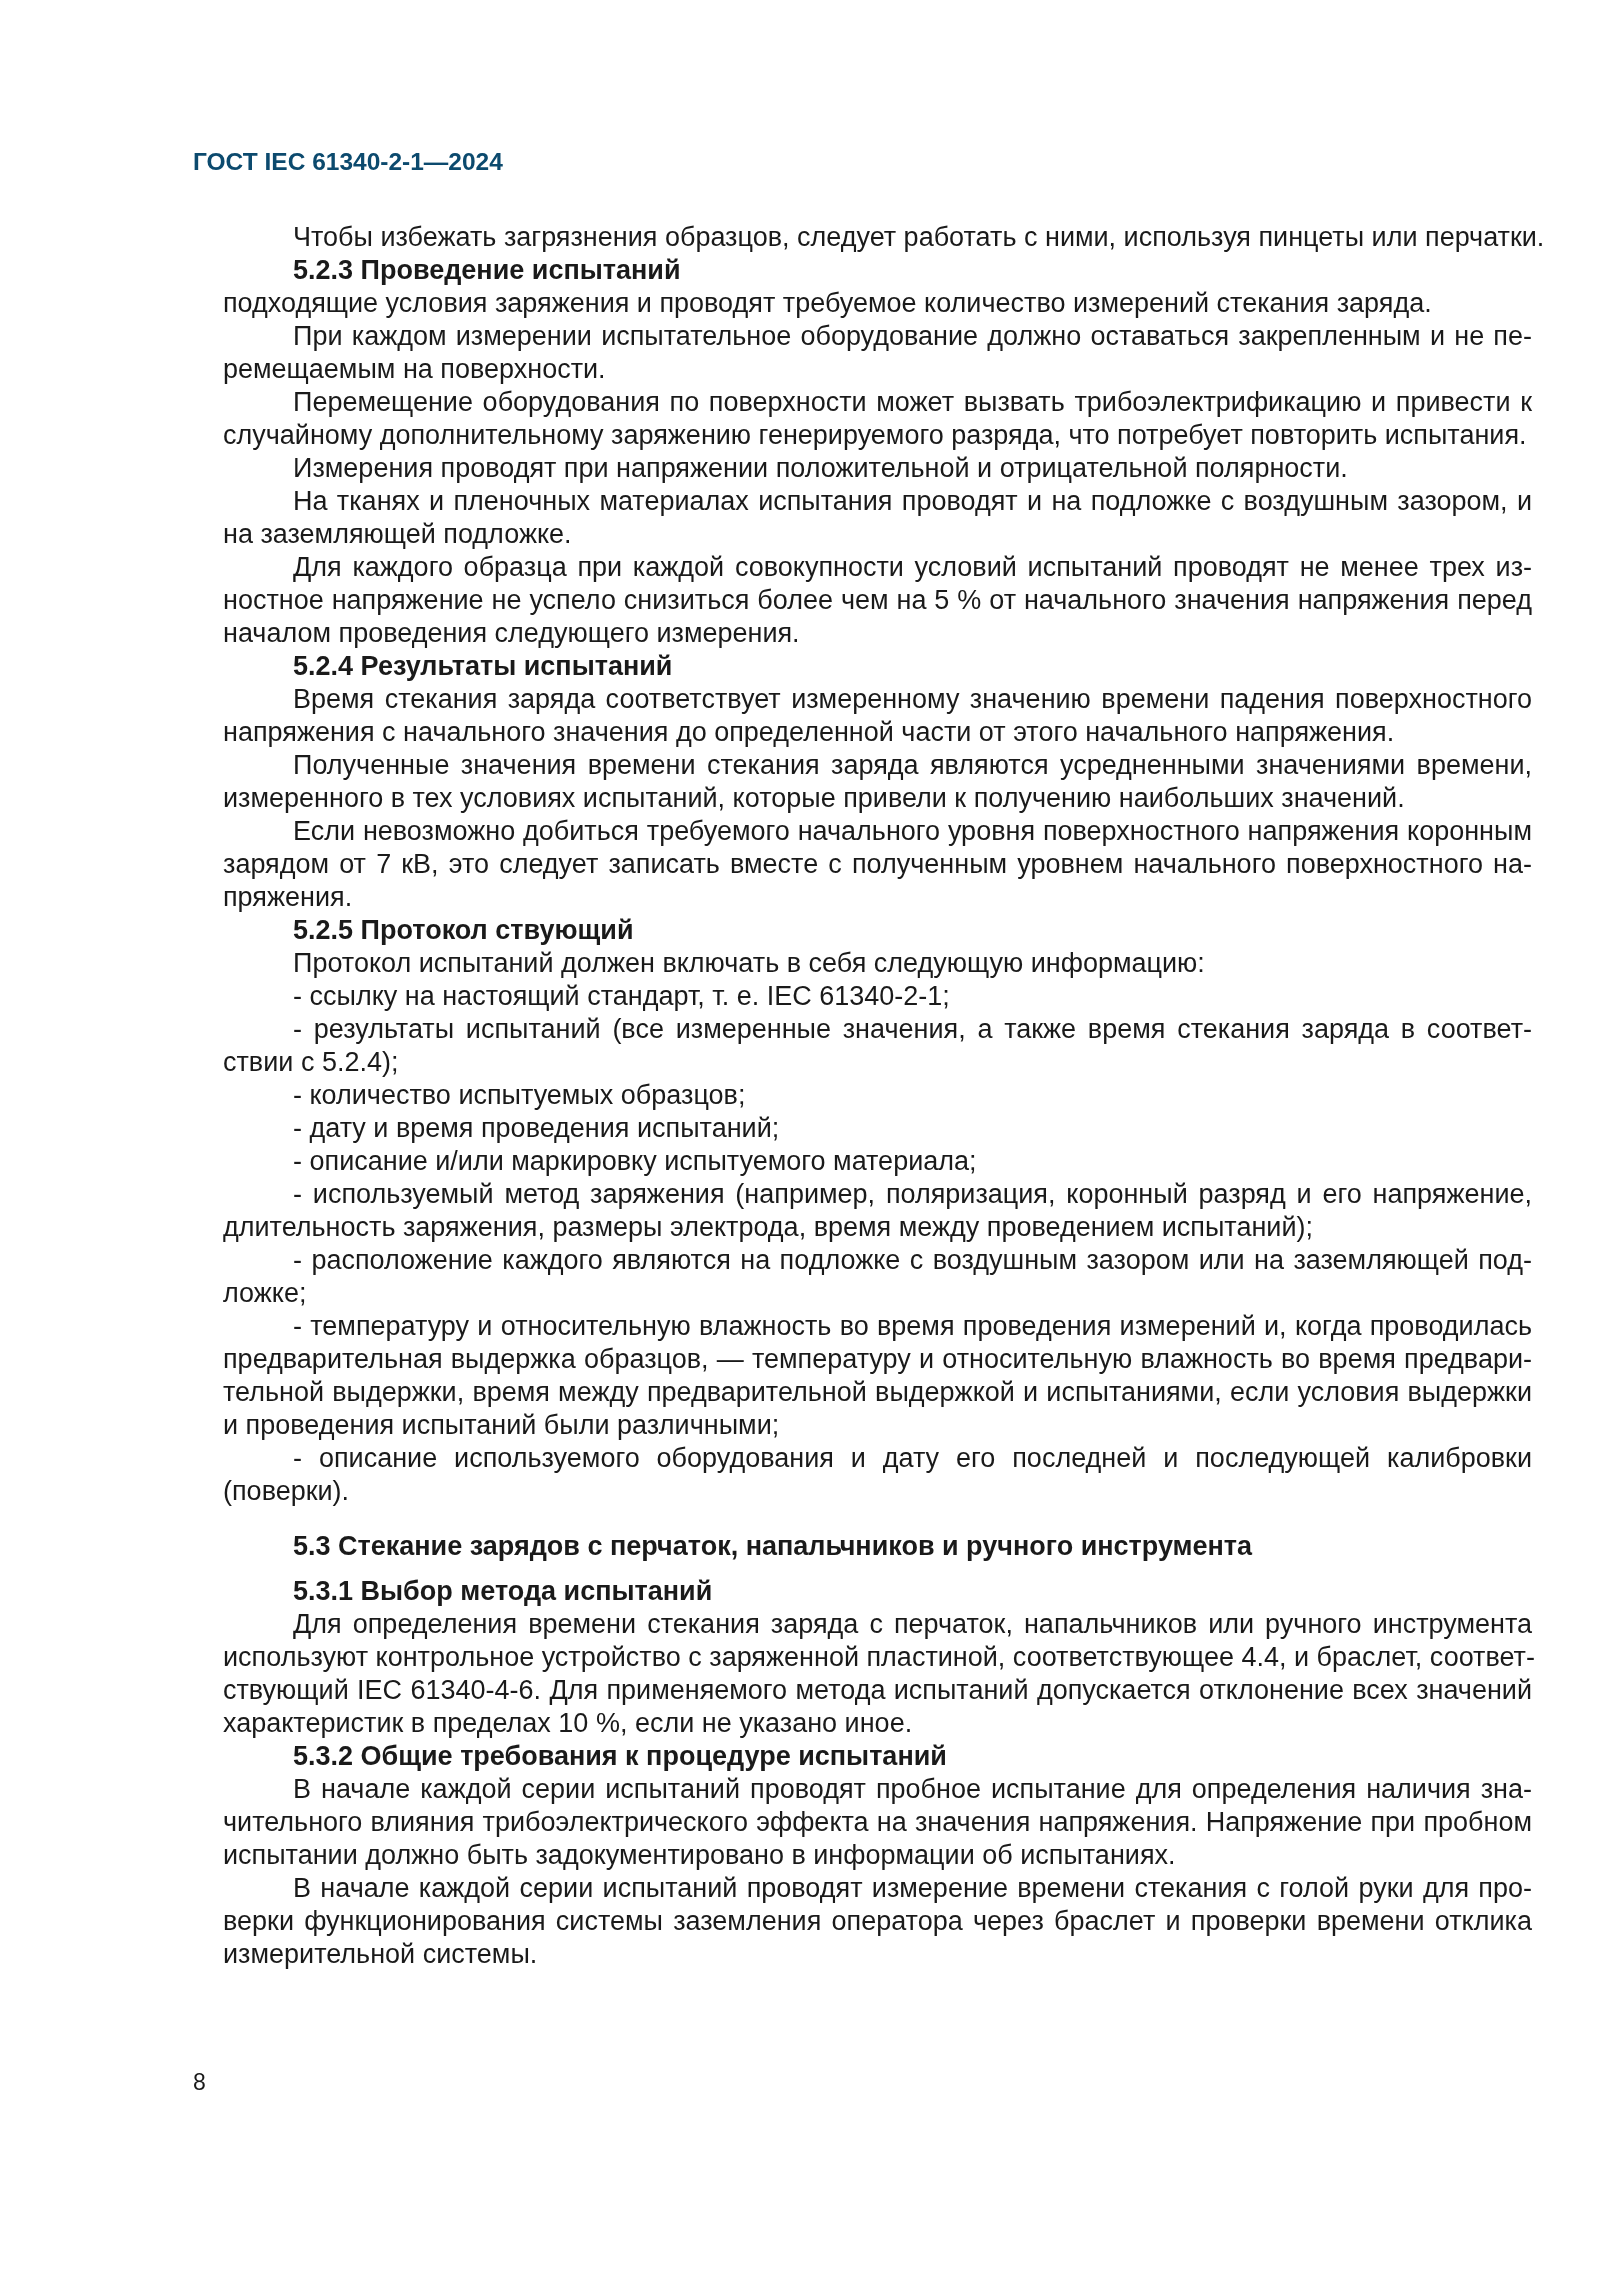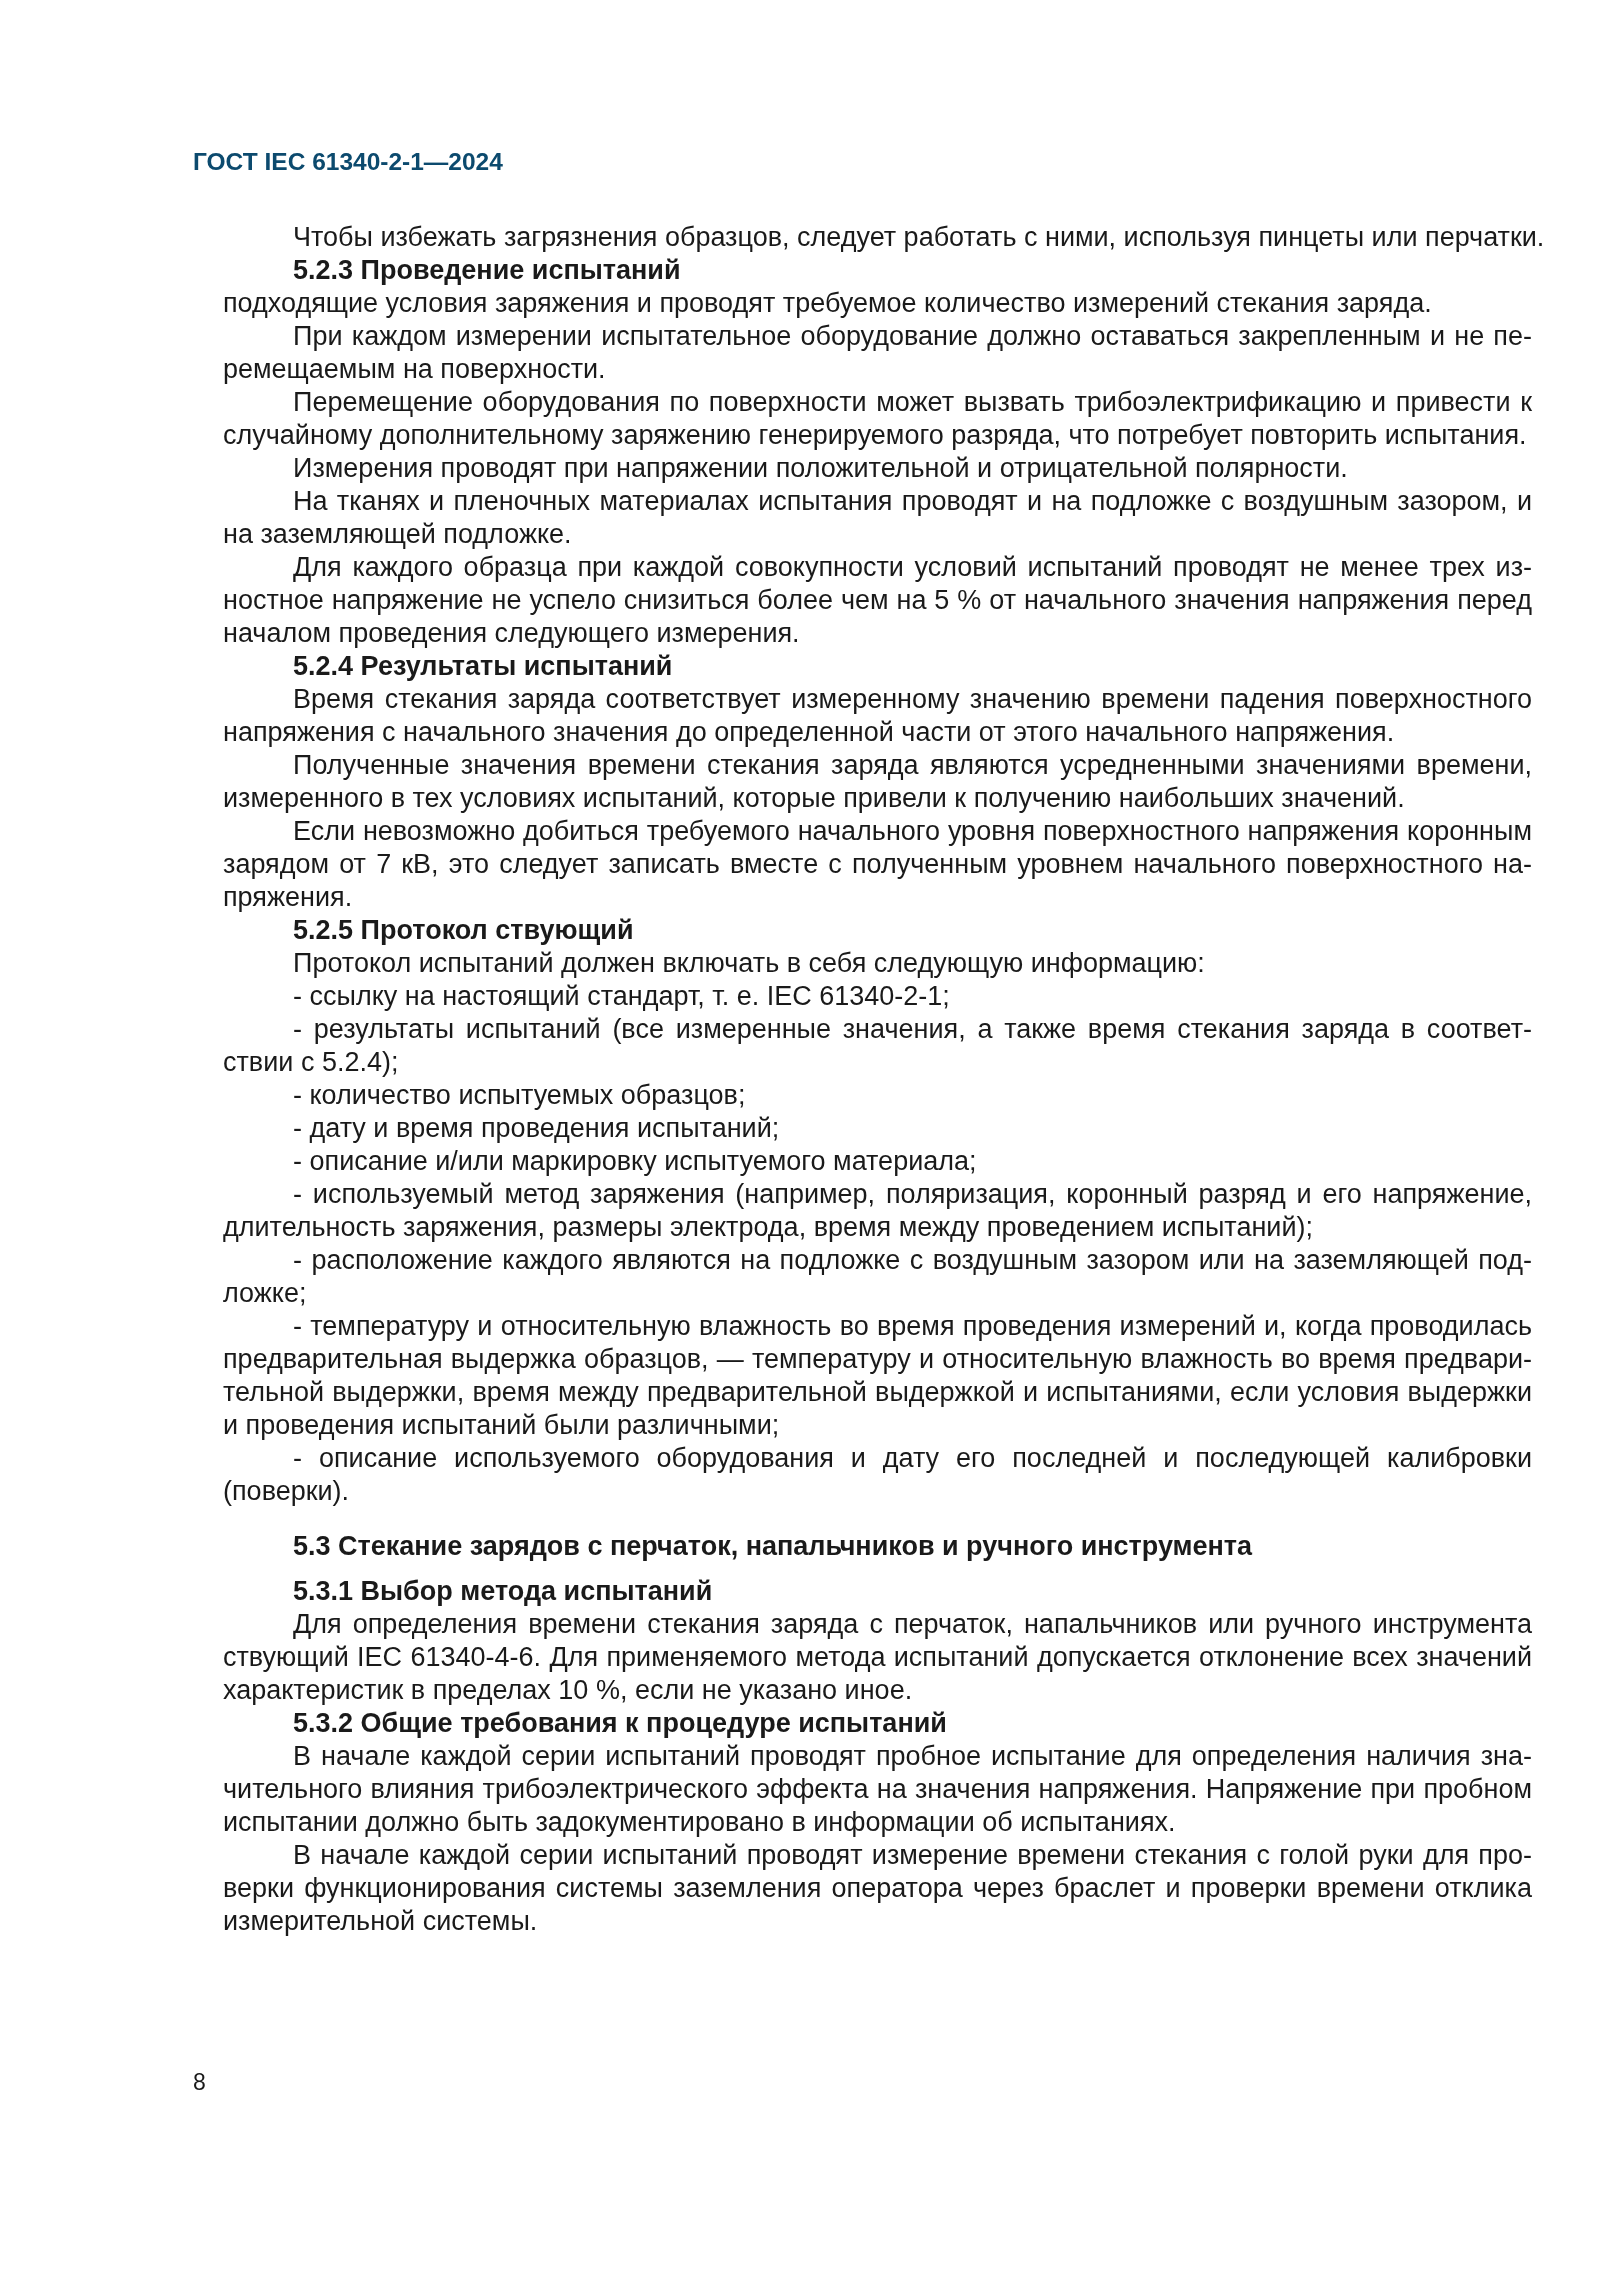--- a/index.html
+++ b/index.html
@@ -108,20 +108,21 @@
         <span class="line last">и проведения испытаний были различными;</span>
       </div>
       <div class="para">
         <span class="line indent">- описание используемого оборудования и дату его последней и последующей калибровки</span>
         <span class="line last">(поверки).</span>
       </div>
       <div class="line last heading gap-large">5.3  Стекание зарядов с перчаток, напальчников и ручного инструмента</div>
       <div class="line last heading gap-small">5.3.1  Выбор метода испытаний</div>
       <div class="para">
         <span class="line indent">Для определения времени стекания заряда с перчаток, напальчников или ручного инструмента</span>
+        <span class="line">используют контрольное устройство с заряженной пластиной, соответствующее 4.4, и браслет, соответ-</span>
         <span class="line">ствующий IEC 61340-4-6. Для применяемого метода испытаний допускается отклонение всех значений</span>
         <span class="line last">характеристик в пределах 10 %, если не указано иное.</span>
       </div>
       <div class="line last heading">5.3.2  Общие требования к процедуре испытаний</div>
       <div class="para">
         <span class="line indent">В начале каждой серии испытаний проводят пробное испытание для определения наличия зна-</span>
         <span class="line">чительного влияния трибоэлектрического эффекта на значения напряжения. Напряжение при пробном</span>
         <span class="line last">испытании должно быть задокументировано в информации об испытаниях.</span>
       </div>
       <div class="para">

